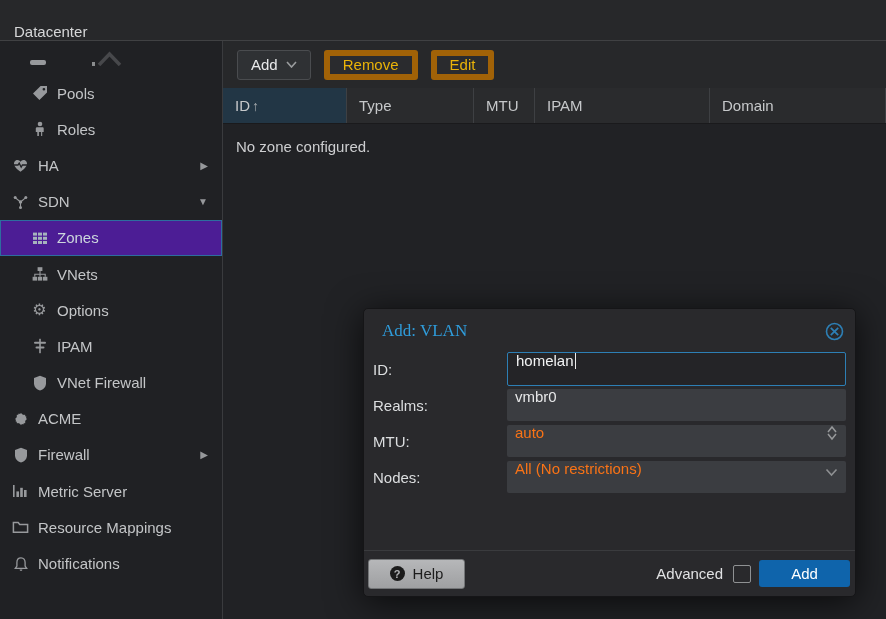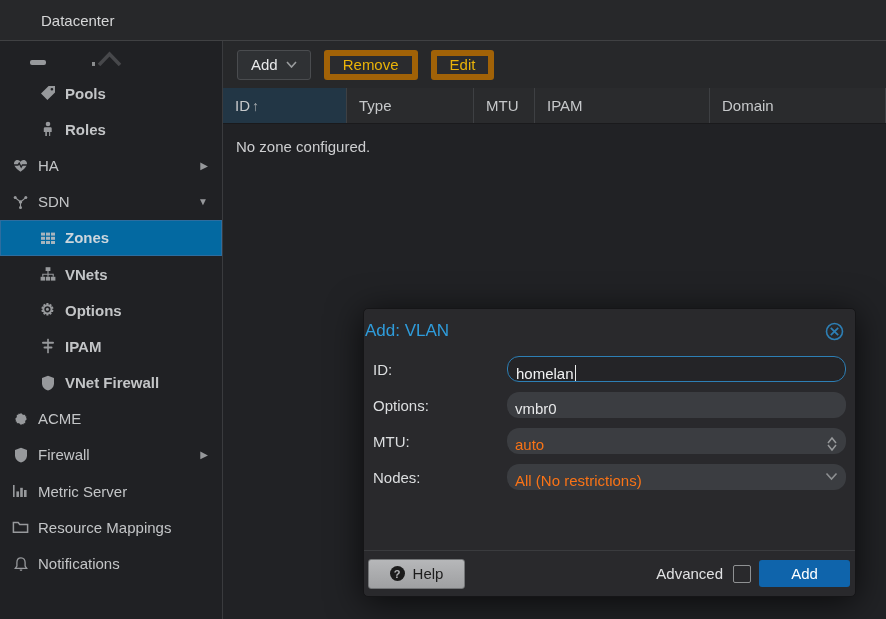--- a/index.html
+++ b/index.html
@@ -6,39 +6,39 @@
   body{
     width:886px;height:619px;position:relative;overflow:hidden;
     background:#212225;
     font-family:"Liberation Sans",sans-serif;
     -webkit-user-select:none;user-select:none;
   }
   
   #topbar{
     position:absolute;left:0;top:0;width:886px;height:41px;
     background:#27282a;border-bottom:1px solid #404143;box-sizing:border-box;
-    display:flex;align-items:center;padding-left:27px;
+    display:flex;align-items:flex-end;
   }
   #topbar .title{color:#d6d7d8;font-size:15px;margin-left:14px;}
   
   #sidebar{
     position:absolute;left:0;top:41px;bottom:0;width:223px;
     background:#202124;border-right:1px solid #3a3b3e;box-sizing:border-box;
     overflow:hidden;
   }
   #partial-row{position:relative;height:34px;}
   #partial-row .dash{position:absolute;left:30px;top:19px;width:16px;height:5px;background:#97999c;border-radius:2px;}
   #partial-row .dot{position:absolute;left:92px;top:21px;width:3px;height:4px;background:#8a8c8e;}
   #partial-row .chev{position:absolute;left:97px;top:9px;}
   .side-row{
     height:36.2px;display:flex;align-items:center;box-sizing:border-box;
     padding:0 14px 0 12px;color:#c3c5c7;font-size:15px;cursor:pointer;white-space:nowrap;
   }
-  .side-row.indent{padding-left:39px;font-weight:bold;}
-  .side-row.selected{background:#0369a1;box-shadow:inset 0 0 0 1px #2d6d9f;color:#ccd6dd;}
+  .side-row.indent{padding-left:31px;}
+  .side-row.selected{background:#4c1d95;box-shadow:inset 0 0 0 1px #2d6d9f;color:#ccd6dd;}
   .side-row .icon{width:17px;height:17px;margin-right:9px;color:#97999c;display:inline-flex;align-items:center;justify-content:center;flex:none;}
   .side-row.selected .icon{color:#a6b4bd;}
   .side-row .icon .char{font-size:16px;line-height:16px;}
   .side-row .expander{margin-left:auto;color:#96989b;font-size:10px;}
   
   #content{position:absolute;left:223px;top:41px;right:0;bottom:0;background:#212225;}
   #toolbar{height:47px;background:#27282a;display:flex;align-items:center;padding-left:14px;gap:13px;}
   .btn{height:30px;border-radius:3px;font-size:15px;display:inline-flex;align-items:center;
        padding:0 13px;box-sizing:border-box;cursor:pointer;}
   .btn.enabled{background:#2f3134;border:1px solid #4a4c4f;color:#e8e9ea;gap:8px;}
@@ -48,28 +48,28 @@
       padding-left:12px;color:#c6c8ca;font-size:15px;gap:2px;cursor:pointer;}
   .th.sorted{background:#223645;}
   .th .sort-arrow{color:#a9adb0;font-size:14px;}
   #empty-text{padding:14px 0 0 13px;color:#cdced0;font-size:15px;}
   
   #dialog{
     position:absolute;left:363px;top:308px;width:493px;height:289px;
     background:#29292c;border:1px solid #151517;border-radius:5px;box-sizing:border-box;
     box-shadow:0 5px 35px rgba(0,0,0,.7);z-index:10;
   }
-  #dialog-header{height:44px;display:flex;align-items:center;padding:0 11px 0 1px;}
+  #dialog-header{height:44px;display:flex;align-items:center;padding:0 11px 0 18px;font-family:Liberation Serif, serif;}
   #dialog-title{color:#2f9cdb;font-size:17px;}
   #dialog-close{margin-left:auto;cursor:pointer;display:flex;}
   .form-row{display:flex;align-items:center;height:26px;margin:0 9px 10px 9px;}
   .form-row:first-child{margin-top:3px;}
   .form-row label{width:134px;color:#dcdee0;font-size:15px;flex:none;}
-  .field{flex:1;height:26px;box-sizing:border-box;display:flex;align-items:flex-start;
-         padding:8px 8px;font-size:15px;border-radius:12px;background:#3b3d41;color:#e6e7e8;cursor:text;}
+  .field{flex:1;height:26px;box-sizing:border-box;display:flex;align-items:flex-end;
+         padding:16px 8px;font-size:15px;border-radius:2px;background:#3b3d41;color:#e6e7e8;cursor:text;}
   .field.focused{background:#242427;border:1px solid #2d7fb5;color:#f2f3f4;}
   .field .ph{color:#f97316;}
   .text-caret{display:inline-block;width:1px;height:16px;background:#ececec;margin-left:1px;}
   .field .widget{margin-left:auto;display:flex;flex-direction:column;align-items:center;color:#96989b;cursor:pointer;}
   #dialog-footer{
     position:absolute;left:0;right:0;bottom:0;height:46px;border-top:1px solid #3a3b3e;
     display:flex;align-items:center;padding:0 5px 0 4px;box-sizing:border-box;
   }
   #help-btn{width:95px;height:28px;background:linear-gradient(#b6b7b9,#9fa0a2);
     border:1px solid #737577;border-radius:3px;color:#1d1d1d;display:flex;align-items:center;
@@ -309,21 +309,21 @@
   </div>
   <div id="dialog-body">
     <div class="form-row">
       <label>ID:</label>
       <div class="field focused">
         <span>homelan</span>
           <span class="text-caret"></span>
       </div>
     </div>
     <div class="form-row">
-      <label>Options:</label>
+      <label>Realms:</label>
       <div class="field">
         <span>vmbr0</span>
       </div>
     </div>
     <div class="form-row">
       <label>MTU:</label>
       <div class="field">
         <span class="ph">auto</span>
         <span class="widget">
           <svg width="12" height="8" viewBox="0 0 12 8">

